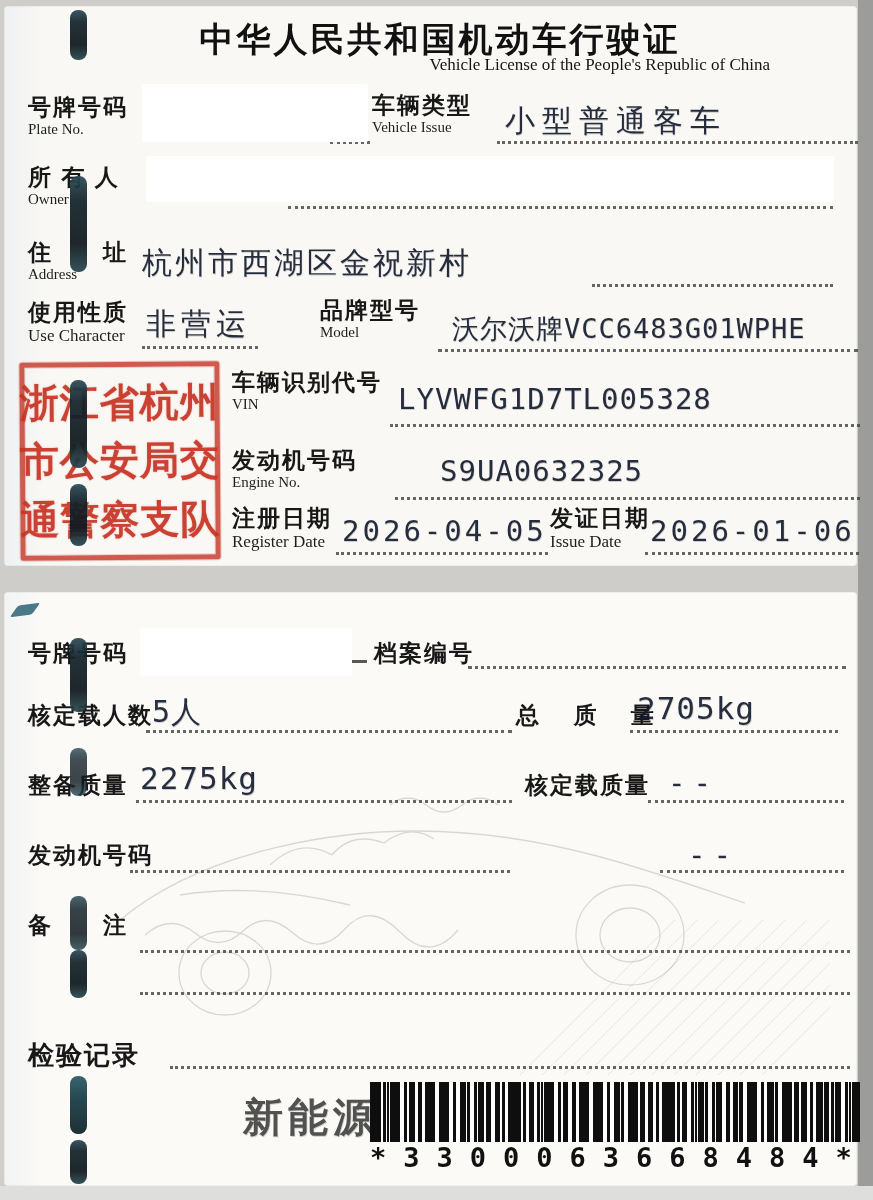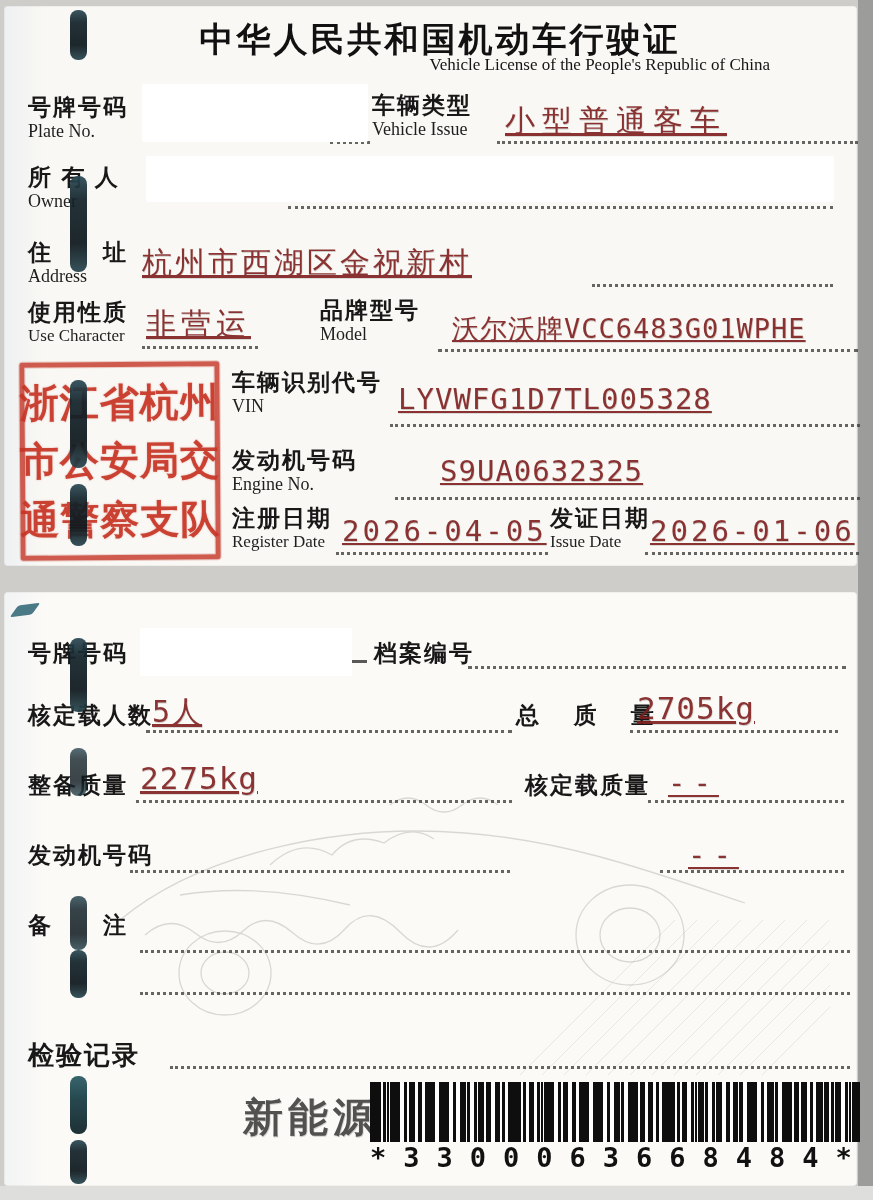--- a/index.html
+++ b/index.html
@@ -6,24 +6,24 @@
   .shot{position:relative;width:873px;height:1200px;overflow:hidden;
         background:#cecdca;font-family:"Liberation Sans",sans-serif;}
   .page{position:absolute;left:4px;width:853px;background:#f9f8f4;border-radius:4px;
         box-shadow:0 0 0 1px rgba(0,0,0,.04) inset;}
   .page1{top:6px;height:560px;background:linear-gradient(90deg,#eef0f2 0,#f9f8f4 40px,#f9f8f4 100%);}
   .page2{top:592px;height:594px;background:linear-gradient(90deg,#f2f3f4 0,#fbfaf7 40px,#fbfaf7 100%);}
   .right-strip{position:absolute;top:0;right:0;width:15px;height:1200px;background:#9c9c9b;}
   .bottom-strip{position:absolute;left:0;top:1186px;width:873px;height:14px;background:#dededc;}
 
   .zh{position:absolute;font-weight:700;font-size:23px;color:#181818;letter-spacing:2px;white-space:pre;z-index:4;}
-  .en{position:absolute;font-family:"Liberation Serif",serif;font-size:18px;color:#1e1e1e;white-space:pre;z-index:4;}
+  .en{position:absolute;font-family:"Liberation Serif",serif;font-size:15px;color:#1e1e1e;white-space:pre;z-index:4;}
   .en.sm{font-size:17px;}
-  .val{position:absolute;color:#7f1d1d;white-space:pre;z-index:4;opacity:.9;
-       text-shadow:.6px .7px 0 rgba(30,30,30,.22);text-decoration:underline;}
+  .val{position:absolute;color:#0f172a;white-space:pre;z-index:4;opacity:.9;
+       text-shadow:.6px .7px 0 rgba(30,30,30,.22);}
   .cjkval{font-weight:500;font-size:30px;letter-spacing:7px;}
   .monoval{font-family:"DejaVu Sans Mono",monospace;font-size:29px;letter-spacing:1px;}
   .dots{position:absolute;height:0;border-bottom:3px dotted #3c3c3c;opacity:.78;z-index:3;}
   .dash{position:absolute;height:0;border-bottom:3px solid #2f2f2f;opacity:.8;z-index:3;}
   .redact{position:absolute;background:#ffffff;z-index:5;border-radius:2px;}
 
   .stitch{position:absolute;left:70px;width:17px;border-radius:8px;z-index:6;
           background:linear-gradient(180deg,#2c4a55 0%,#13232a 25%,#0d181d 70%,#29464f 100%);
           filter:blur(.4px);opacity:.93;}
   .stitch.teal{background:linear-gradient(180deg,#2a5a63 0%,#173b43 40%,#0e2227 100%);}

